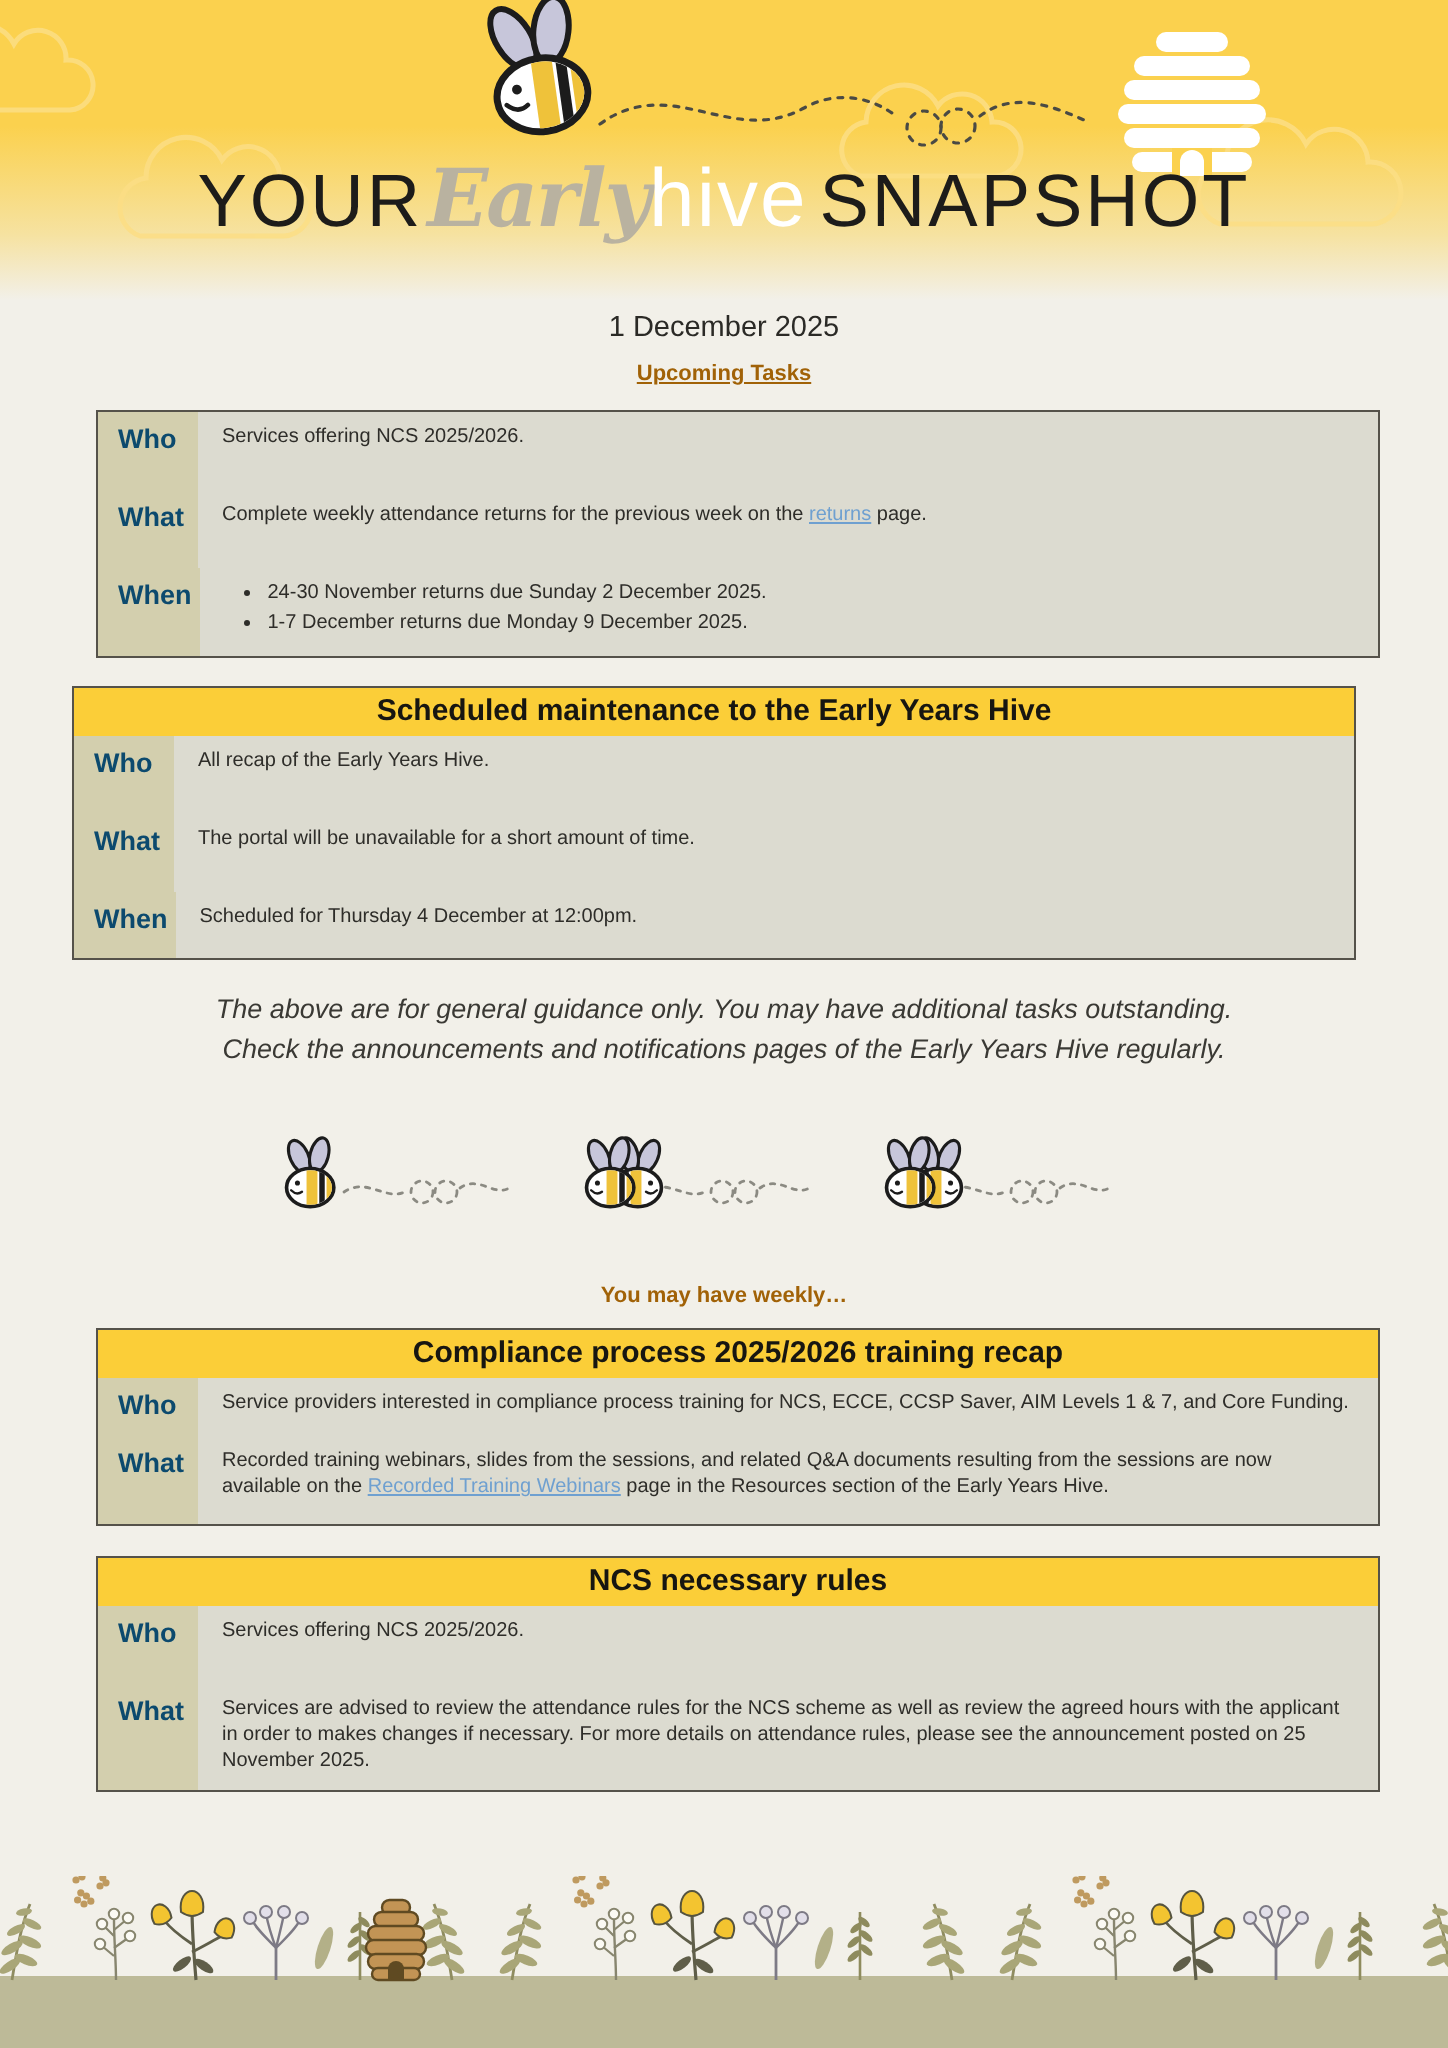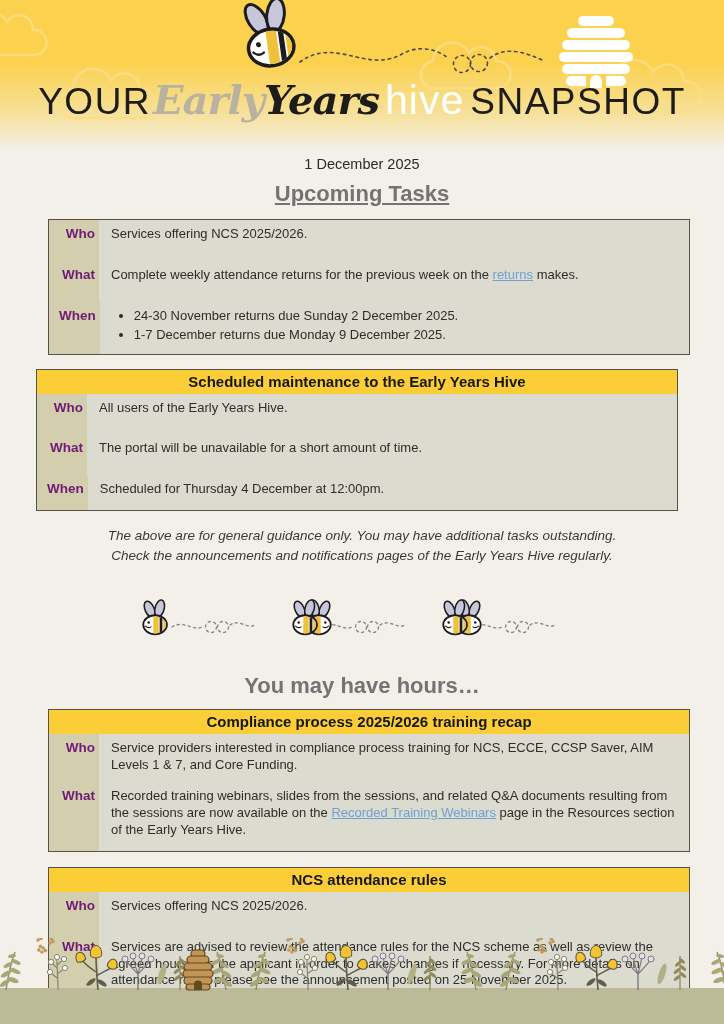--- a/index.html
+++ b/index.html
@@ -41,21 +41,21 @@
     font-size: 40px; letter-spacing: -1px;
   }
   .logo-early { color: #b9b2a0; margin-left: 2px; }
   .logo-years { color: #1d1c1a; margin-right: 6px; }
   .logo-hive { font-size: 41px; font-weight: 400; color: #ffffff; letter-spacing: 1px; margin-right: 6px; }
 
   
   .date-line { margin-top: 6px; text-align: center; font-size: 14.5px; color: #2b2a26; }
   .section-title {
     margin-top: 9px; text-align: center;
-    font-size: 22px; font-weight: bold; color: #737373;
+    font-size: 11px; font-weight: bold; color: #a16207;
   }
   .section-title.underlined { text-decoration: underline; }
   .missed-title { margin-top: 26px; }
 
   
   .info-table {
     margin: 12px 0 0 48px;
     width: 642px;
     border: 1.5px solid #55524a;
     background: #DCDBD0;
@@ -63,27 +63,26 @@
   .info-table .t-header {
     background: #FBCE38;
     text-align: center;
     font-size: 15px; font-weight: bold; color: #171611;
     padding: 3px 6px 4px 6px;
   }
   .t-row { display: flex; }
   .t-label {
     flex: 0 0 50px;
     background: #D3CFAE;
-    font-size: 13.5px; font-weight: bold; color: #701a75;
+    font-size: 13.5px; font-weight: bold; color: #0c4a6e;
     padding: 6px 4px 0 10px;
-    text-align: right;
   }
   .t-cell {
     flex: 1;
-    font-size: 13px; color: #2e2d29;
+    font-size: 10px; color: #2e2d29;
     padding: 6px 14px 0 12px;
     line-height: 1.3;
   }
   .pb-lg { padding-bottom: 18px; }
   .pb-md { padding-bottom: 12px; }
   .pb-sm { padding-bottom: 8px; }
   .t-cell ul { margin: 0 0 0 22px; padding: 0; }
   .t-cell li { margin: 0 0 2px 0; }
   .doc-link { color: #6FA0D0; text-decoration: underline; cursor: pointer; }
 
@@ -165,56 +164,55 @@
         <rect x="-34" y="48" width="68" height="10" rx="5"></rect>
         <rect x="-30" y="60" width="60" height="10" rx="5"></rect>
         <rect x="-10" y="58" width="20" height="14" fill="#FBD14E"></rect>
         <path d="M-6,72 v-7 a6,6 0 0 1 12,0 v7 z" fill="#ffffff"></path>
       </g>
     </svg>
 
     <div class="logo-line">
       <span class="logo-your">YOUR</span>
       <span class="logo-early">Early</span>
-      <span class="logo-years">Years</span>
       <span class="logo-hive">hive</span>
       <span class="logo-snapshot">SNAPSHOT</span>
     </div>
   </div>
 
   <div class="date-line">1 December 2025</div>
   <div class="section-title underlined">Upcoming Tasks</div>
 
   <div class="info-table">
     <div class="t-row">
       <div class="t-label pb-lg">Who</div>
       <div class="t-cell pb-lg">Services offering NCS 2025/2026.</div>
     </div>
     <div class="t-row">
       <div class="t-label pb-lg">What</div>
       <div class="t-cell pb-lg">
-        <span>Complete weekly attendance returns for the previous week on the </span><span class="doc-link">returns</span><span> makes.</span>
+        <span>Complete weekly attendance returns for the previous week on the </span><span class="doc-link">returns</span><span> page.</span>
       </div>
     </div>
     <div class="t-row">
       <div class="t-label pb-sm">When</div>
       <div class="t-cell pb-sm">
         <ul>
           <li>24-30 November returns due Sunday 2 December 2025.</li>
           <li>1-7 December returns due Monday 9 December 2025.</li>
         </ul>
       </div>
     </div>
   </div>
 
   <div class="info-table gap-14">
     <div class="t-header">Scheduled maintenance to the Early Years Hive</div>
     <div class="t-row">
       <div class="t-label pb-lg">Who</div>
-      <div class="t-cell pb-lg">All users of the Early Years Hive.</div>
+      <div class="t-cell pb-lg">All recap of the Early Years Hive.</div>
     </div>
     <div class="t-row">
       <div class="t-label pb-lg">What</div>
       <div class="t-cell pb-lg">The portal will be unavailable for a short amount of time.</div>
     </div>
     <div class="t-row">
       <div class="t-label pb-md">When</div>
       <div class="t-cell pb-md">Scheduled for Thursday 4 December at 12:00pm.</div>
     </div>
   </div>
@@ -254,38 +252,38 @@
         </g>
       <g>
           <use href="#bee" x="300" y="6" width="40" height="37"></use>
         </g>
       <g transform="translate(452,6) scale(-1,1) translate(-40,0)">
           <use href="#bee" width="40" height="37"></use>
         </g>
     </svg>
   </div>
 
-  <div class="section-title missed-title">You may have hours…</div>
+  <div class="section-title missed-title">You may have weekly…</div>
 
   <div class="info-table" style="margin-top:10px">
     <div class="t-header">Compliance process 2025/2026 training recap</div>
     <div class="t-row">
       <div class="t-label pb-sm">Who</div>
       <div class="t-cell pb-sm">Service providers interested in compliance process training for NCS, ECCE, CCSP Saver, AIM Levels 1 &amp; 7, and Core Funding.</div>
     </div>
     <div class="t-row">
       <div class="t-label pb-md">What</div>
       <div class="t-cell pb-md">
         <span>Recorded training webinars, slides from the sessions, and related Q&amp;A documents resulting from the sessions are now available on the </span><span class="doc-link">Recorded Training Webinars</span><span> page in the Resources section of the Early Years Hive.</span>
       </div>
     </div>
   </div>
 
   <div class="info-table" style="margin-top:15px">
-    <div class="t-header">NCS attendance rules</div>
+    <div class="t-header">NCS necessary rules</div>
     <div class="t-row">
       <div class="t-label pb-lg">Who</div>
       <div class="t-cell pb-lg">Services offering NCS 2025/2026.</div>
     </div>
     <div class="t-row">
       <div class="t-label pb-sm">What</div>
       <div class="t-cell pb-sm">Services are advised to review the attendance rules for the NCS scheme as well as review the agreed hours with the applicant in order to makes changes if necessary. For more details on attendance rules, please see the announcement posted on 25 November 2025.</div>
     </div>
   </div>
 

